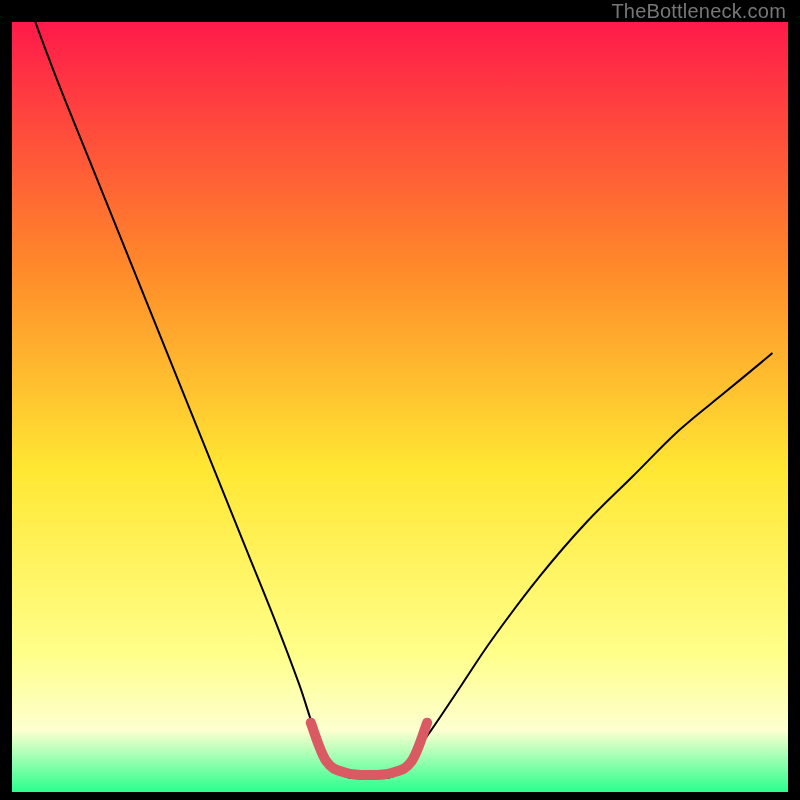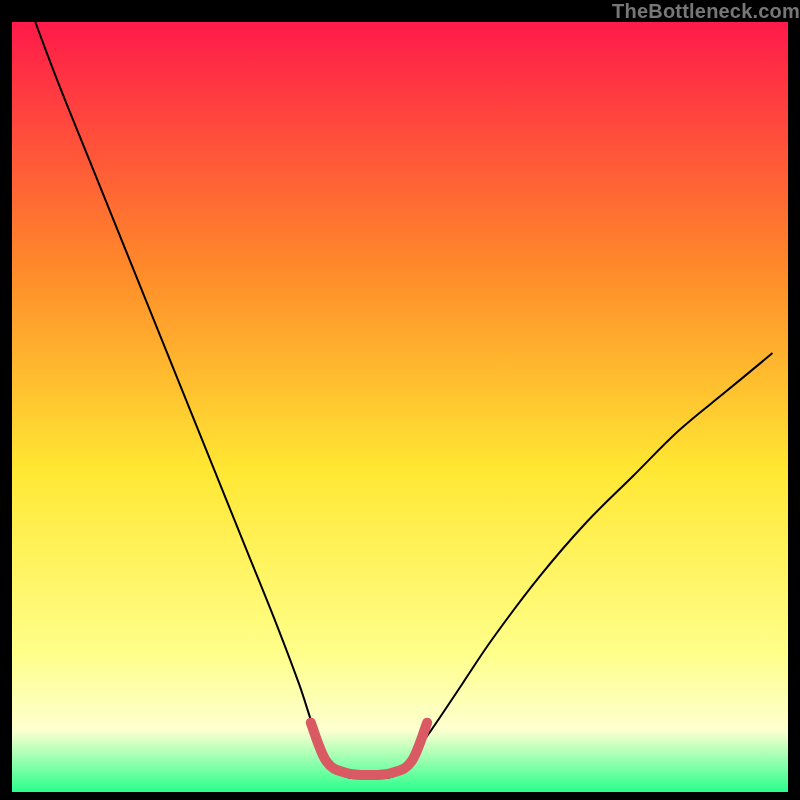--- a/index.html
+++ b/index.html
@@ -15,24 +15,24 @@
     position: absolute;
     left: 12px;
     top: 22px;
     width: 776px;
     height: 770px;
     background: #000;
   }
   .watermark {
     position: absolute;
     top: 0px;
-    right: 0;
+    right: 14px;
     color: #777;
     font-size: 20px;
-    font-weight: 700;
+    font-weight: 400;
     letter-spacing: 0.2px;
   }
   svg {
     display: block;
   }
 </style>
 </head>
 <body>
 
 <div class="watermark">TheBottleneck.com</div>

